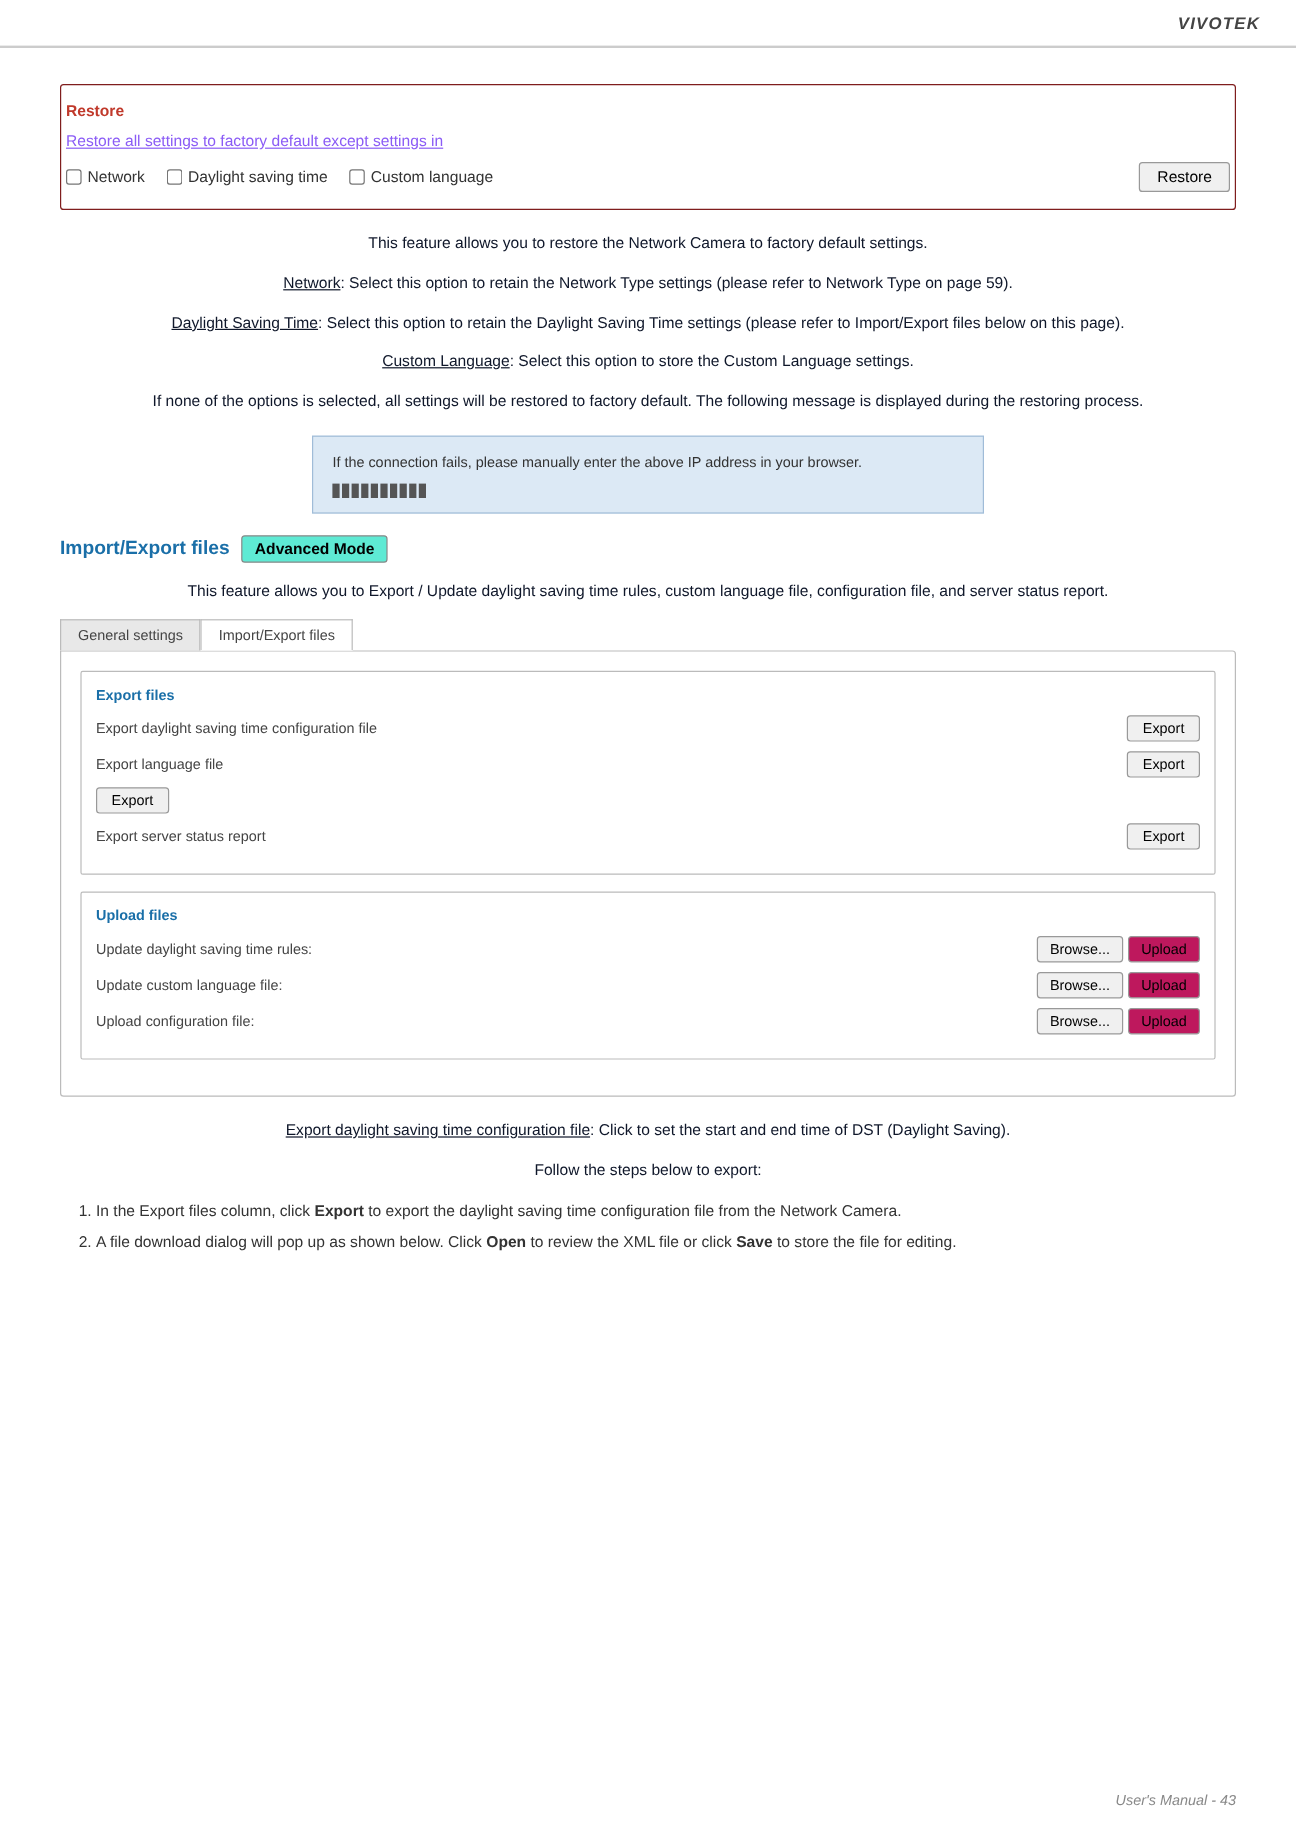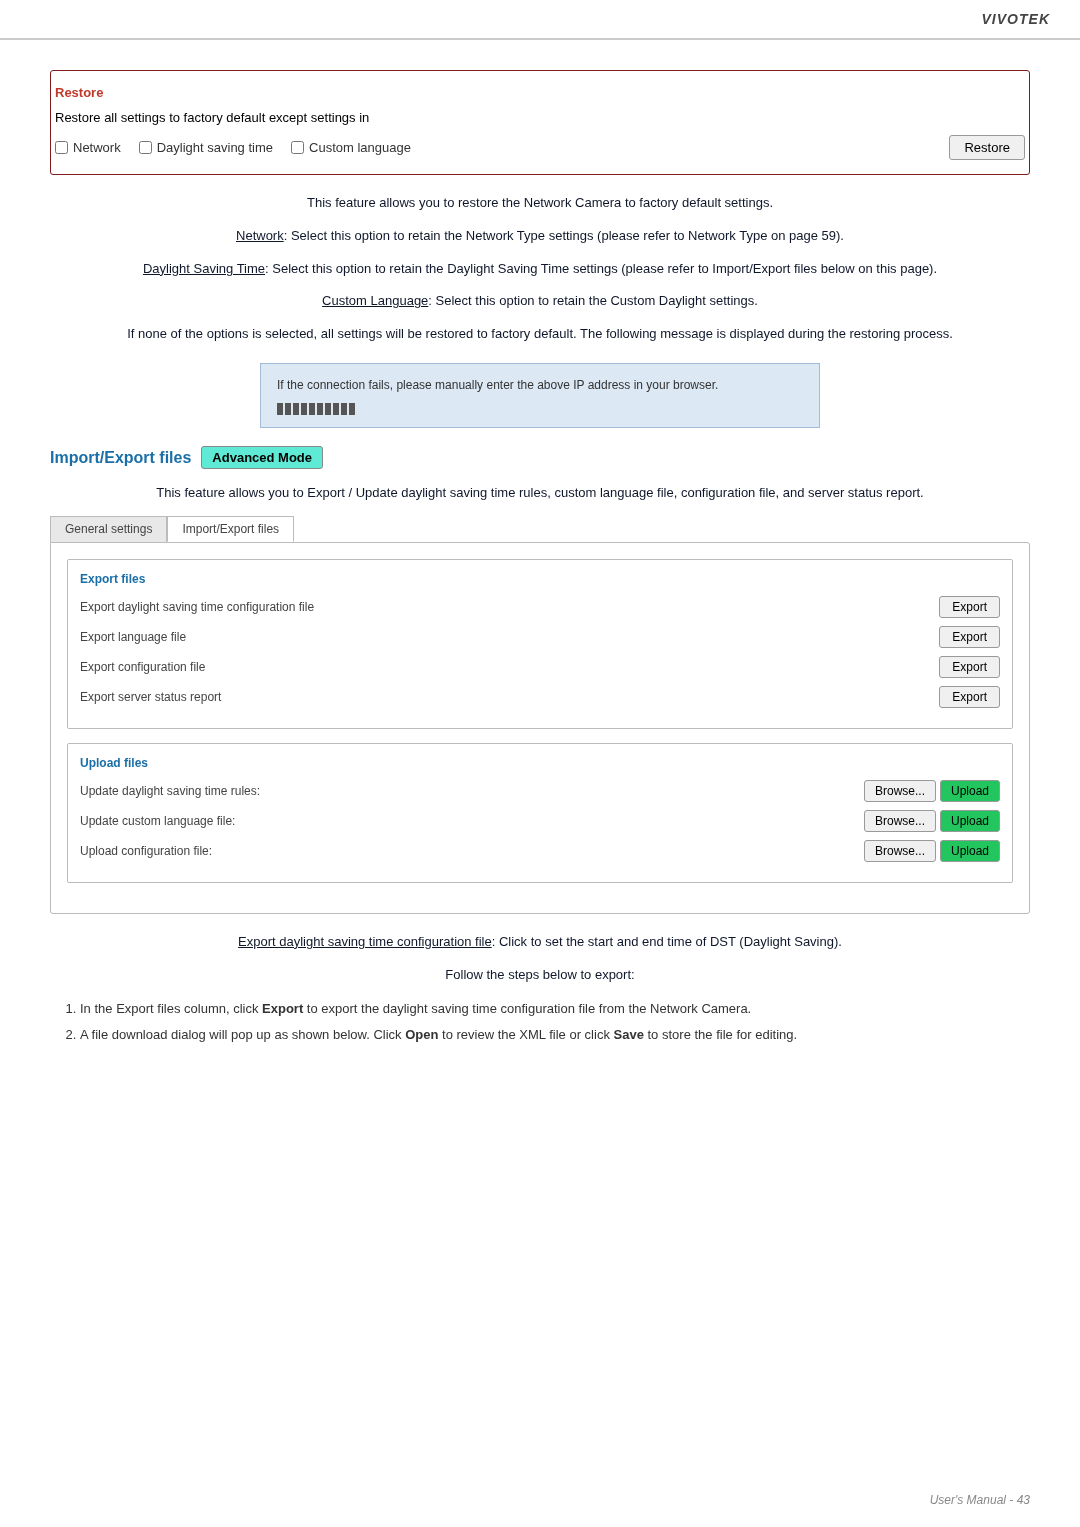--- a/index.html
+++ b/index.html
@@ -45,21 +45,22 @@
     }
     .box-title {
       color: #c0392b;
       font-weight: bold;
       font-size: 13px;
       margin-bottom: 10px;
     }
     .restore-desc {
       font-size: 13px;
       margin-bottom: 10px;
-      color: #000000;
+      color: #8b5cf6;
+      text-decoration: underline;
     }
     .restore-row {
       display: flex;
       align-items: center;
       gap: 18px;
     }
     .checkbox-label {
       display: flex;
       align-items: center;
       gap: 5px;
@@ -194,21 +195,21 @@
       padding: 3px 10px;
       font-size: 12px;
       background: #f0f0f0;
       border: 1px solid #999;
       border-radius: 3px;
       cursor: pointer;
     }
     .upload-btn {
       padding: 3px 10px;
       font-size: 12px;
-      background: #22c55e;
+      background: #be185d;
       border: 1px solid #999;
       border-radius: 3px;
       cursor: pointer;
       margin-left: 4px;
     }
     .footer {
       position: absolute;
       bottom: 20px;
       right: 50px;
       font-size: 12px;
@@ -260,21 +261,21 @@
 
   <p class="paragraph">
     <span class="underline-term">Network</span><span>: Select this option to retain the Network Type settings (please refer to Network Type on page 59).</span>
   </p>
 
   <p class="paragraph">
     <span class="underline-term">Daylight Saving Time</span><span>: Select this option to retain the Daylight Saving Time settings (please refer to Import/Export files below on this page).</span>
   </p>
 
   <p class="paragraph">
-    <span class="underline-term">Custom Language</span><span>: Select this option to retain the Custom Daylight settings.</span>
+    <span class="underline-term">Custom Language</span><span>: Select this option to store the Custom Language settings.</span>
   </p>
 
   <p class="paragraph">If none of the options is selected, all settings will be restored to factory default.  The following message is displayed during the restoring process.</p>
 
   <div class="reboot-box">
     <div>If the connection fails, please manually enter the above IP address in your browser.</div>
     <div class="progress-bar-visual">
       <div class="progress-segment"></div>
       <div class="progress-segment"></div>
       <div class="progress-segment"></div>
@@ -306,21 +307,20 @@
         <div class="sub-box-title">Export files</div>
         <div class="export-row">
           <span class="export-row-label">Export daylight saving time configuration file</span>
           <button class="export-btn">Export</button>
         </div>
         <div class="export-row">
           <span class="export-row-label">Export language file</span>
           <button class="export-btn">Export</button>
         </div>
         <div class="export-row">
-          <span class="export-row-label">Export configuration file</span>
           <button class="export-btn">Export</button>
         </div>
         <div class="export-row">
           <span class="export-row-label">Export server status report</span>
           <button class="export-btn">Export</button>
         </div>
       </div>
 
       <div class="sub-box">
         <div class="sub-box-title">Upload files</div>

